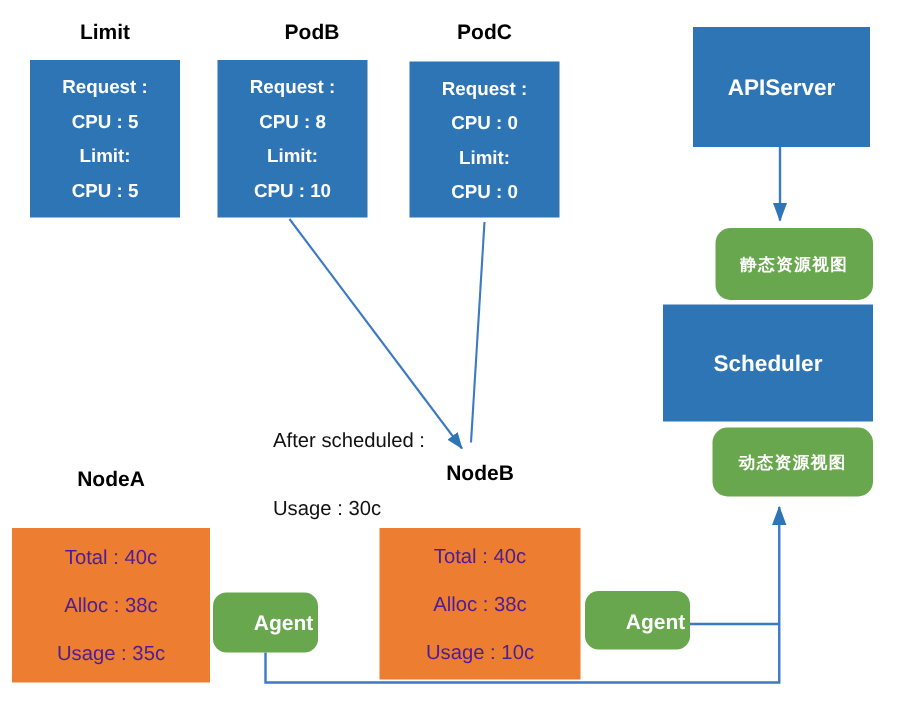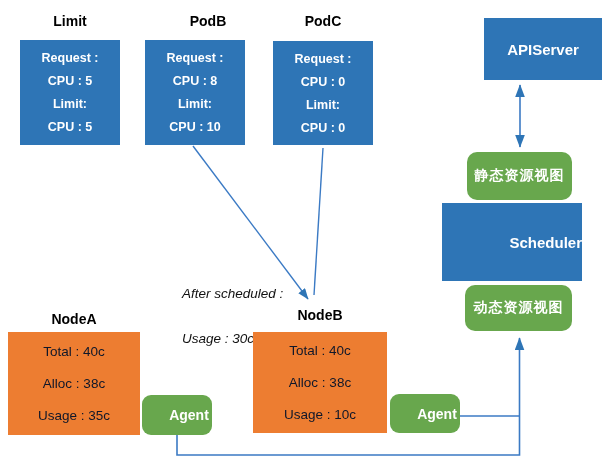--- a/index.html
+++ b/index.html
@@ -12,38 +12,38 @@
 
   .box-title{
     font-size:14px;font-weight:bold;color:#000;text-align:center;height:18px;line-height:18px;
   }
   .pod-box{
     background:#2E75B6;color:#fff;display:flex;flex-direction:column;
     justify-content:space-around;align-items:center;
     font-size:12.5px;font-weight:bold;text-align:center;padding:6px 20px;
   }
   .node-box{
-    background:#ED7D31;color:#0f172a;display:flex;flex-direction:column;
+    background:#ED7D31;color:#4c1d95;display:flex;flex-direction:column;
     justify-content:space-around;align-items:center;
-    font-size:13.5px;text-align:center;padding:3px 2px;
+    font-size:13.5px;text-align:center;padding:3px 2px;margin-top:20px;
   }
   .blue-box{
     background:#2E75B6;color:#fff;display:flex;align-items:center;justify-content:center;
     font-size:15px;font-weight:bold;
   }
   .green-box{
     background:#68A74D;color:#fff;display:flex;align-items:center;justify-content:center;
-    border-radius:10px;font-size:14px;font-weight:bold;letter-spacing:1px;
+    border-radius:10px;font-size:11px;font-weight:bold;letter-spacing:1px;margin-left:10px;
   }
   .agent-box{
     background:#68A74D;color:#fff;display:flex;align-items:center;justify-content:center;
     border-radius:9px;font-size:14px;font-weight:bold;padding-left:24px;
   }
   .note{
-    font-size:13.5px;color:#111;line-height:22.5px;white-space:pre-line;font-style:italic;
+    font-size:13.5px;color:#111;line-height:22.5px;white-space:pre-line;
   }
 </style>
 </head>
 <body>
 
 <div class="canvas">
 
   <svg class="wires" viewBox="0 0 606 474">
     <defs>
       <marker id="ah" markerWidth="9" markerHeight="8" refX="7.5" refY="3" orient="auto" markerUnits="strokeWidth">
@@ -107,26 +107,26 @@
   <div class="abs box-title" style="left:253px;top:306px;width:134px;">NodeB</div>
   <div class="abs node-box" style="left:253px;top:332px;width:134px;height:101px;">
     <div>Total : 40c</div>
     <div>Alloc : 38c</div>
     <div>Usage : 10c</div>
   </div>
   <div class="abs agent-box" style="left:390px;top:394px;width:70px;height:39px;">
     <span>Agent</span>
   </div>
 
-  <div class="abs blue-box" style="left:484px;top:18px;width:118px;height:62px;">
+  <div class="abs blue-box" style="left:462px;top:18px;width:118px;height:80px;">
     <span>APIServer</span>
   </div>
   <div class="abs green-box" style="left:467px;top:152px;width:105px;height:48px;">
     <span>静态资源视图</span>
   </div>
-  <div class="abs blue-box" style="left:442px;top:203px;width:140px;height:78px;justify-content:flex-end;">
+  <div class="abs blue-box" style="left:442px;top:203px;width:140px;height:78px;">
     <span>Scheduler</span>
   </div>
   <div class="abs green-box" style="left:465px;top:285px;width:107px;height:46px;">
     <span>动态资源视图</span>
   </div>
 
 </div>
 
 </body></html>

